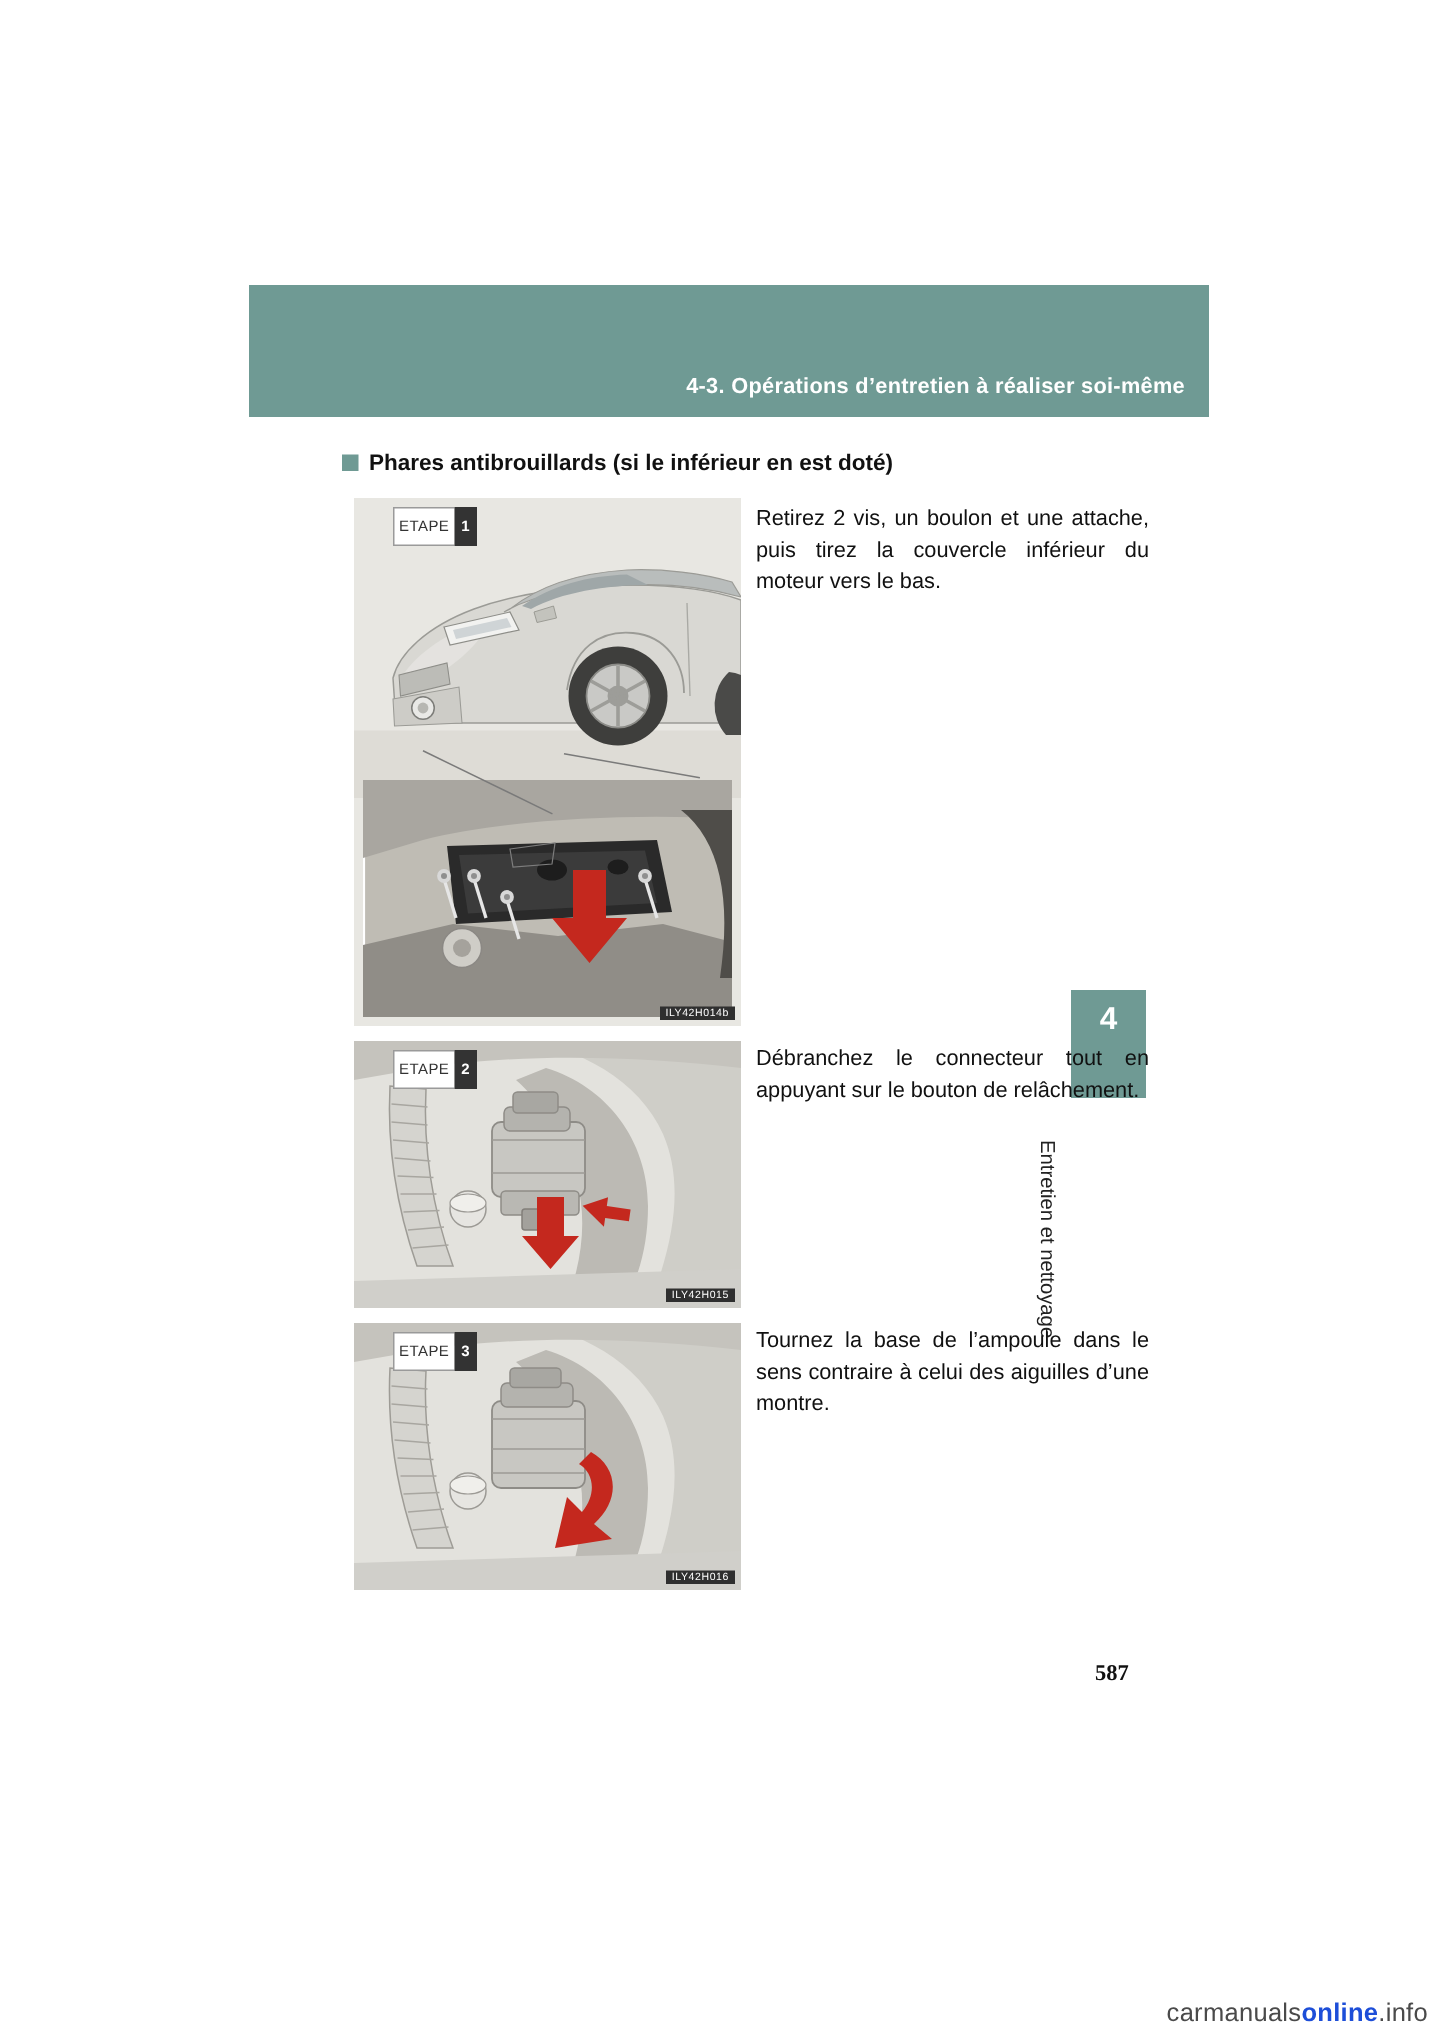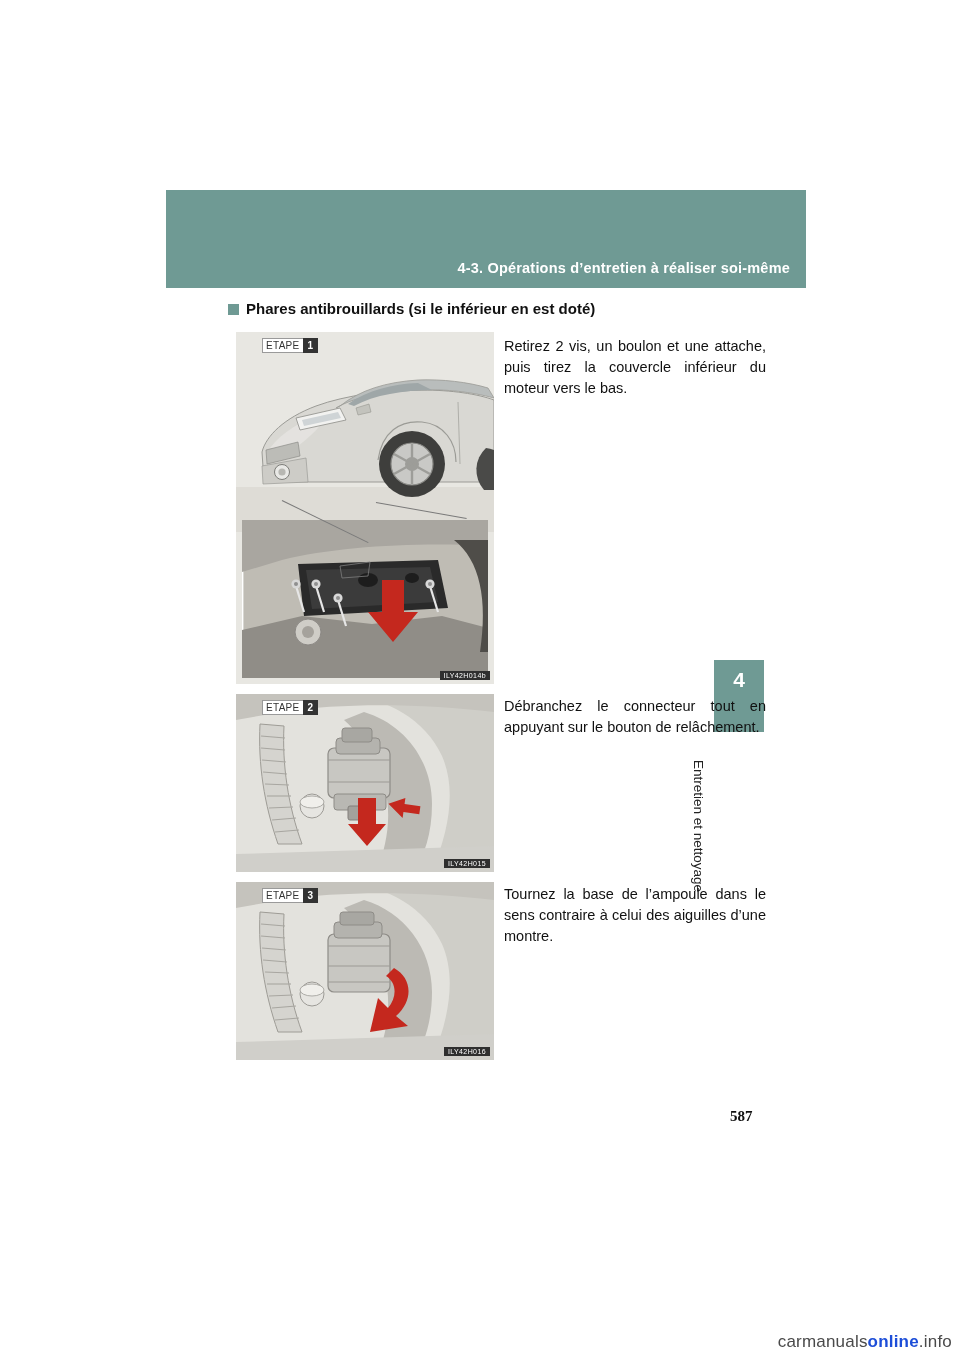--- a/index.html
+++ b/index.html
@@ -23,21 +23,21 @@
     height: 1358px;
     background: #ffffff;
   }
 
   
   .header-band {
     position: absolute;
     left: 166px;
     top: 190px;
     width: 640px;
-    height: 98px;
+    height: 88px;
     background: #6f9a94;
   }
   .header-title {
     position: absolute;
     right: 16px;
     bottom: 12px;
     color: #ffffff;
     font-size: 14.5px;
     font-weight: bold;
     letter-spacing: 0.2px;
@@ -100,21 +100,21 @@
     overflow: hidden;
   }
   .fig1 { left: 236px; top: 332px; width: 258px; height: 352px; }
   .fig2 { left: 236px; top: 694px; width: 258px; height: 178px; }
   .fig3 { left: 236px; top: 882px; width: 258px; height: 178px; }
 
   .step-badge {
     position: absolute;
     left: 6px;
     top: 6px;
-    height: 15px;
+    height: 26px;
     display: flex;
     align-items: stretch;
     z-index: 6;
     font-size: 10px;
     padding-left: 20px;
   }
   .step-badge .word {
     background: #ffffff;
     color: #333333;
     padding: 0 3px;

